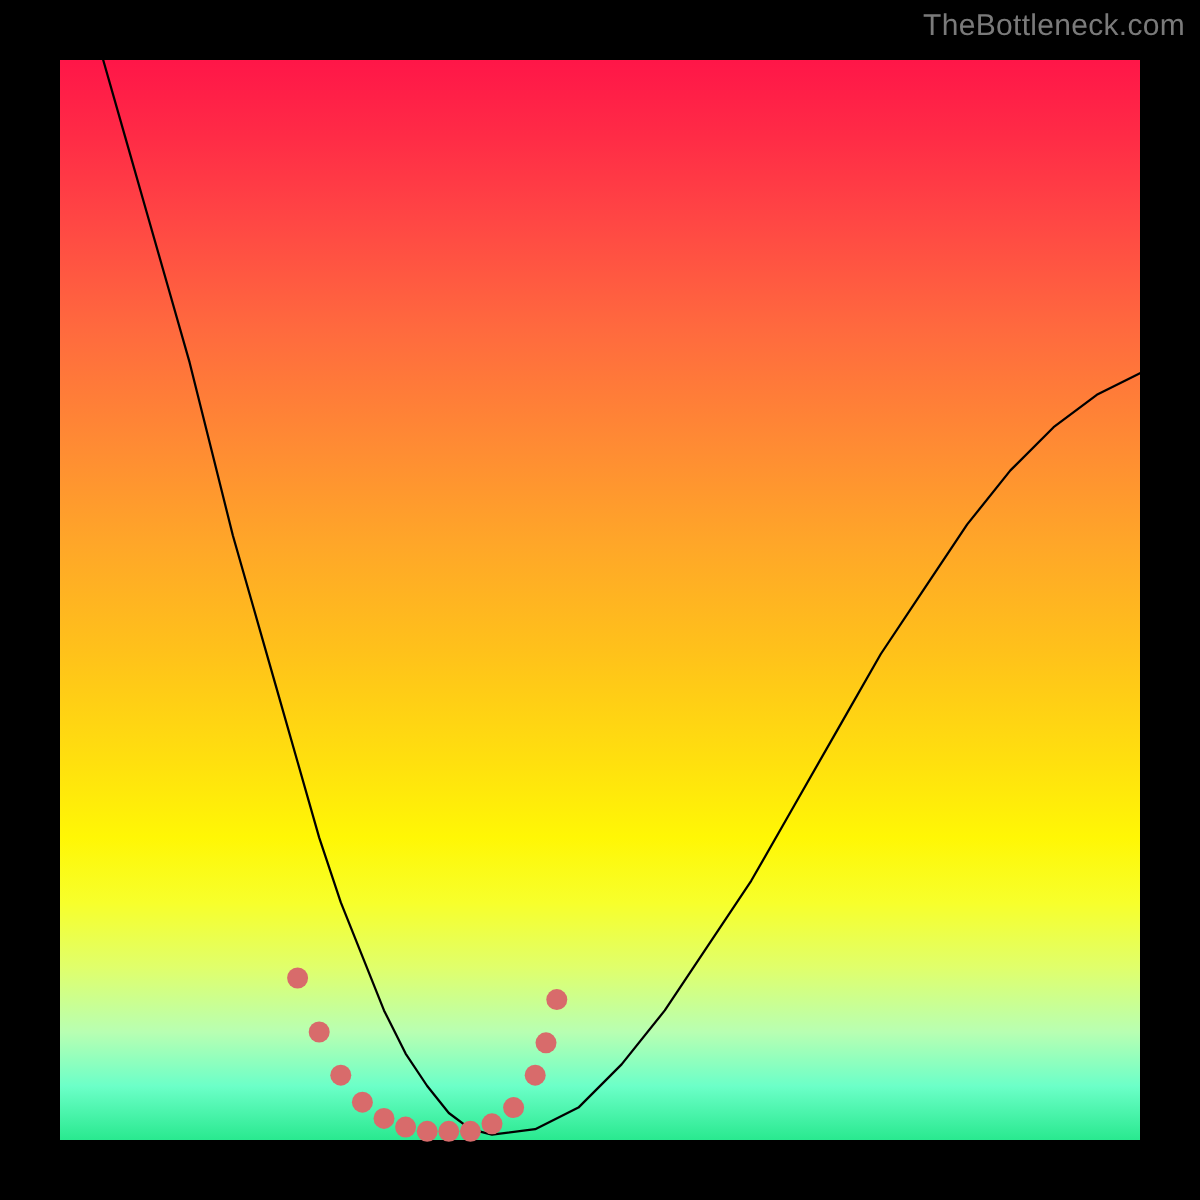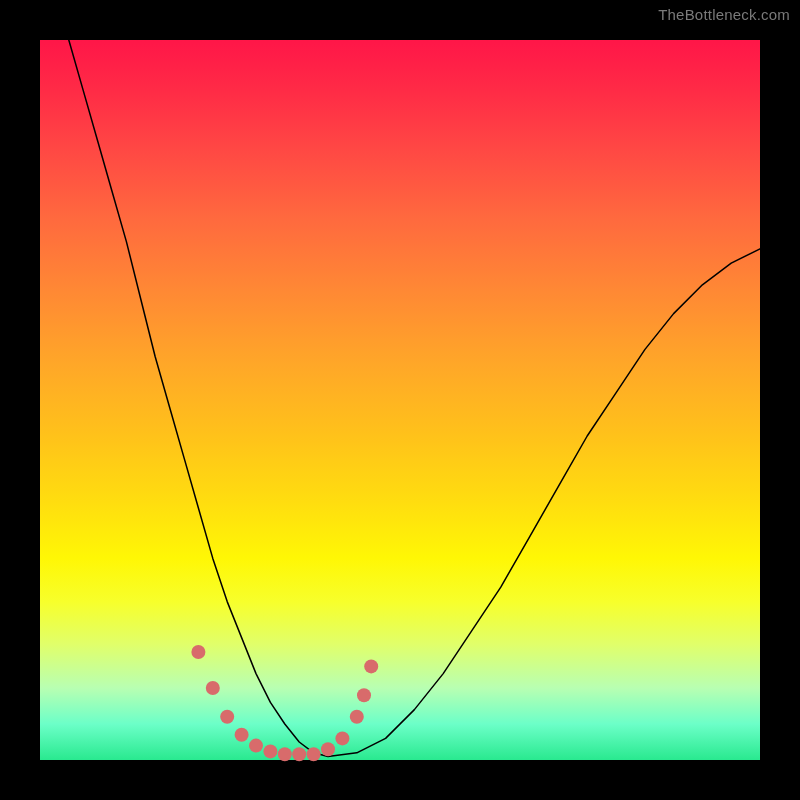--- a/index.html
+++ b/index.html
@@ -40,21 +40,21 @@
       #b8ffb2 90%,
       #6cffc8 95%,
       #29e98f 100%
     );
   }
   .watermark {
     position: absolute;
     top: 6px;
     right: 10px;
     color: #7a7a7a;
-    font-size: 15px;
+    font-size: 20px;
     font-weight: 400;
     letter-spacing: 0.2px;
   }
   svg.curve {
     position: absolute;
     left: 0;
     top: 0;
     width: 720px;
     height: 720px;
     overflow: visible;

